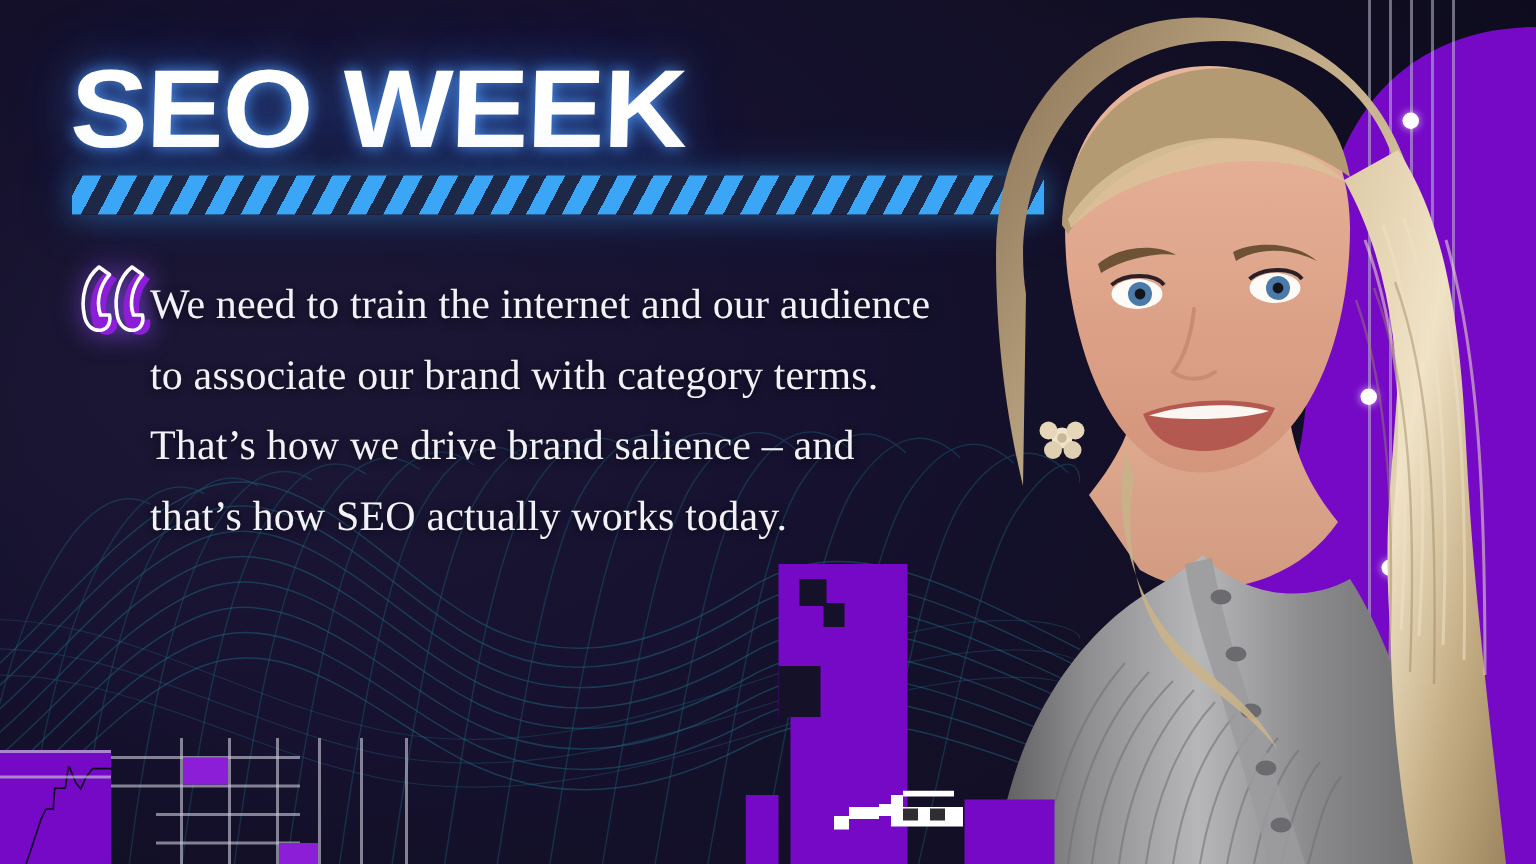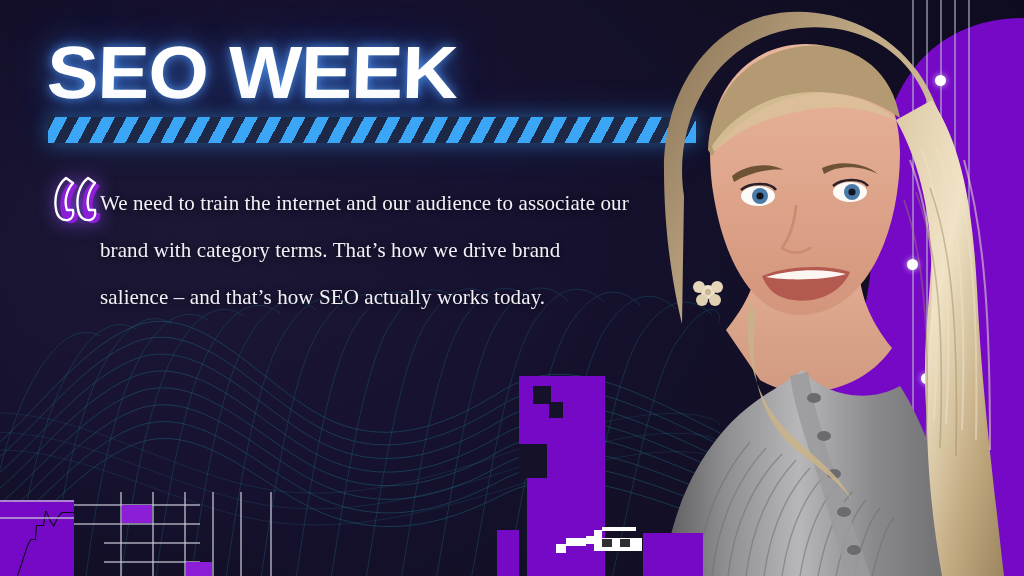--- a/index.html
+++ b/index.html
@@ -65,21 +65,21 @@
     width:60px;height:54px;
   }
   .quote-mark svg{width:100%;height:100%;display:block;
     filter:drop-shadow(0 0 9px rgba(150,80,255,.75));}
 
   .quote-text{
     position:absolute;left:100px;top:180px;
     width:530px;
     color:#f2f1f7;
     font-family:"Liberation Serif", serif;
-    font-size:21px;
+    font-size:28px;
     line-height:47px;
     letter-spacing:.1px;
     text-shadow:0 1px 6px rgba(0,0,0,.6);
   }
 
   
   .blob{
     position:absolute;right:0;top:0;width:330px;height:576px;
   }
   .blob svg{width:100%;height:100%;display:block;}

